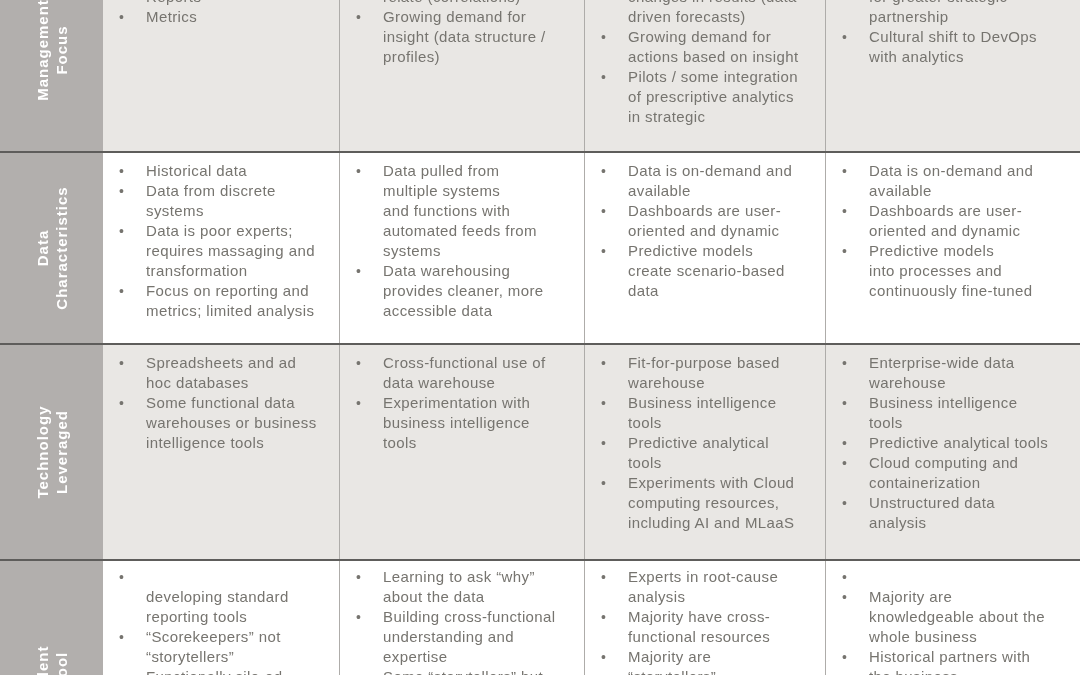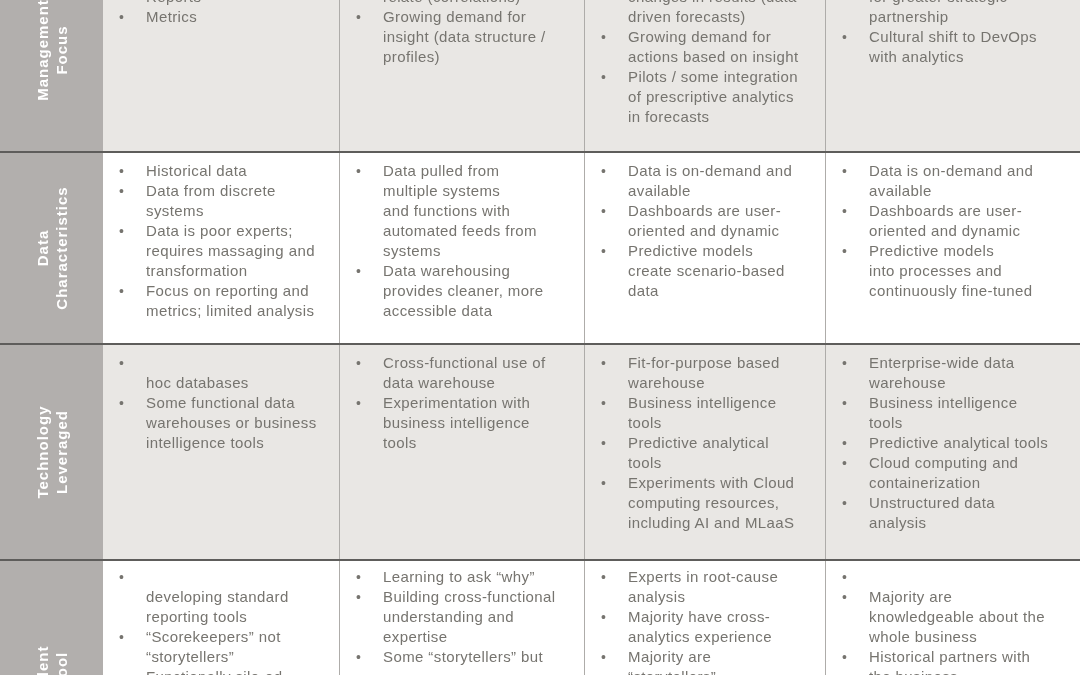--- a/index.html
+++ b/index.html
@@ -117,21 +117,21 @@
           <div class="line">
             <span class="bullet">•</span>
             <span class="txt">Pilots / some integration</span>
           </div>
           <div class="line">
             <span class="bullet"></span>
             <span class="txt">of prescriptive analytics</span>
           </div>
           <div class="line">
             <span class="bullet"></span>
-            <span class="txt">in forecasts</span>
+            <span class="txt">in strategic</span>
           </div>
         </div>
         <div class="cell c4">
           <div class="line">
             <span class="bullet"></span>
             <span class="txt">for greater strategic</span>
           </div>
           <div class="line">
             <span class="bullet"></span>
             <span class="txt">partnership</span>
@@ -288,20 +288,21 @@
       <div class="row r2 shade">
         <div class="hdr">
           <div class="hdr-inner">
             <div>Technology</div>
             <div>Leveraged</div>
           </div>
         </div>
         <div class="cell c1">
           <div class="line">
             <span class="bullet">•</span>
+            <span class="txt">Spreadsheets and ad</span>
           </div>
           <div class="line">
             <span class="bullet"></span>
             <span class="txt">hoc databases</span>
           </div>
           <div class="line">
             <span class="bullet">•</span>
             <span class="txt">Some functional data</span>
           </div>
           <div class="line">
@@ -443,20 +444,24 @@
             <span class="bullet">•</span>
             <span class="txt">Functionally silo-ed</span>
           </div>
         </div>
         <div class="cell c2">
           <div class="line">
             <span class="bullet">•</span>
             <span class="txt">Learning to ask “why”</span>
           </div>
           <div class="line">
+            <span class="bullet"></span>
+            <span class="txt">about the data</span>
+          </div>
+          <div class="line">
             <span class="bullet">•</span>
             <span class="txt">Building cross-functional</span>
           </div>
           <div class="line">
             <span class="bullet"></span>
             <span class="txt">understanding and</span>
           </div>
           <div class="line">
             <span class="bullet"></span>
             <span class="txt">expertise</span>
@@ -474,21 +479,21 @@
           <div class="line">
             <span class="bullet"></span>
             <span class="txt">analysis</span>
           </div>
           <div class="line">
             <span class="bullet">•</span>
             <span class="txt">Majority have cross-</span>
           </div>
           <div class="line">
             <span class="bullet"></span>
-            <span class="txt">analytics experience</span>
+            <span class="txt">functional resources</span>
           </div>
           <div class="line">
             <span class="bullet">•</span>
             <span class="txt">Majority are</span>
           </div>
           <div class="line">
             <span class="bullet"></span>
             <span class="txt">“storytellers”</span>
           </div>
         </div>

